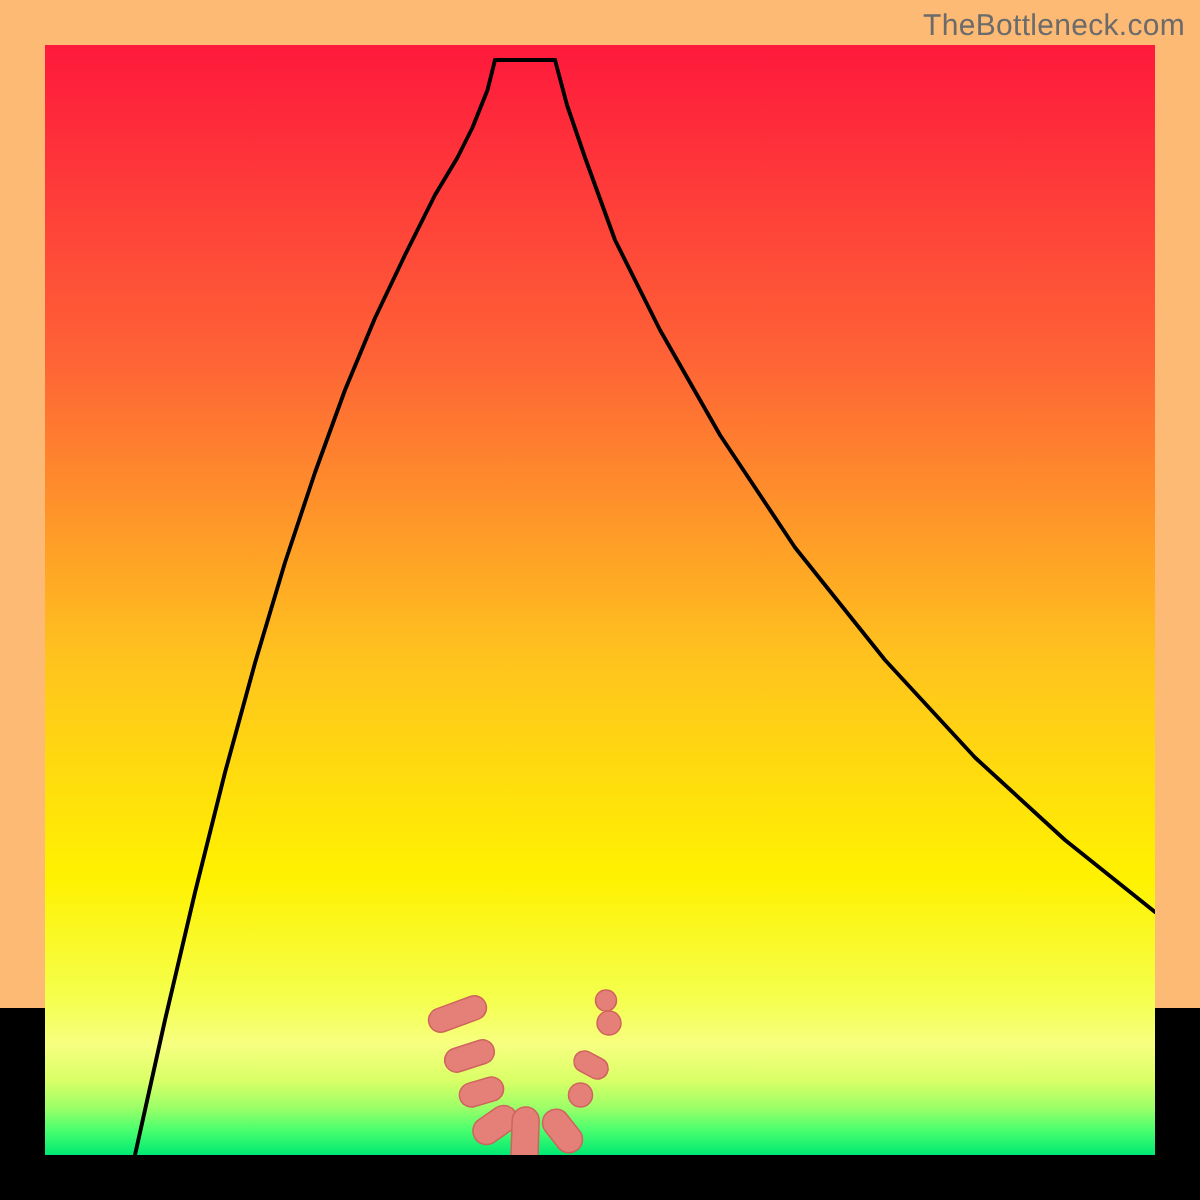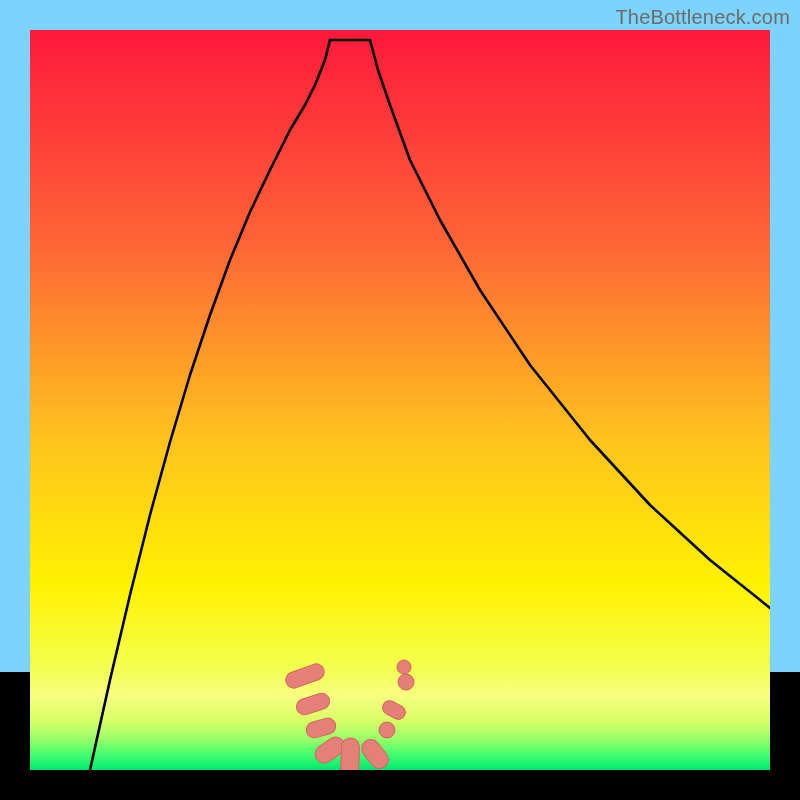--- a/index.html
+++ b/index.html
@@ -10,21 +10,21 @@
     overflow: hidden;
     background: #000;
     font-family: Arial, Helvetica, sans-serif;
   }
   .frame {
     position: absolute;
     left: 0;
     top: 0;
     width: 800px;
     height: 672px;
-    background: #7dd3fc;
+    background: #fdba74;
   }
   .plot-area {
     position: absolute;
     left: 30px;
     top: 30px;
     width: 740px;
     height: 740px;
     overflow: hidden;
   }
   .gradient-bg {

